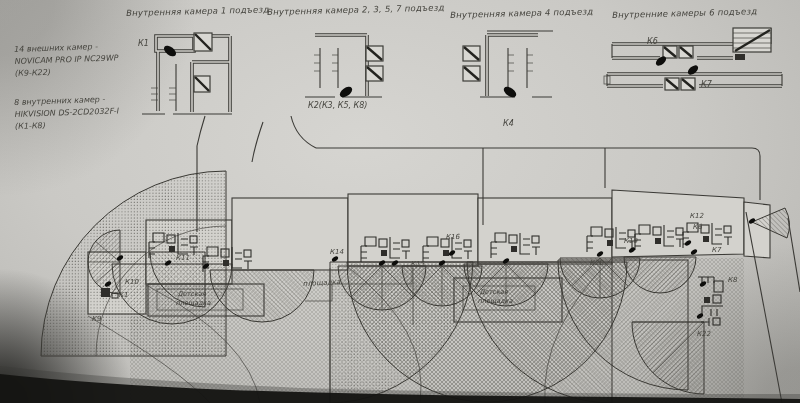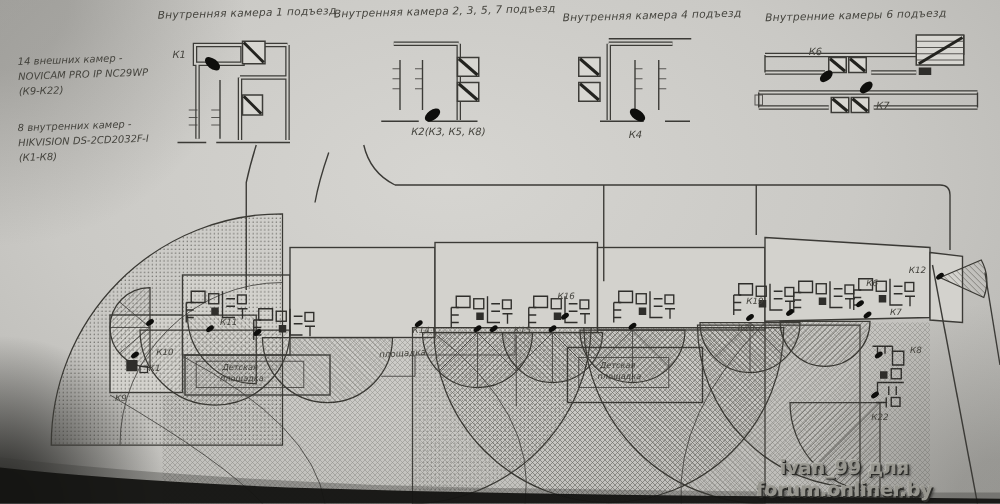--- a/index.html
+++ b/index.html
@@ -245,42 +245,41 @@
   <span>NOVICAM PRO IP NC29WP</span>
   <span>(К9-К22)</span>
 </div>
 <div class="lb sp" style="left:14px;top:97px">
   <span>8 внутренних камер -</span>
   <span>HIKVISION DS-2CD2032F-I</span>
   <span>(К1-К8)</span>
 </div>
 
 <span class="lb dl" style="left:138px;top:39px">К1</span>
-<span class="lb dl" style="left:329px;top:101px">К2(К3, К5, К8)</span>
-<span class="lb dl" style="left:503px;top:103px">К4</span>
+<span class="lb dl" style="left:308px;top:101px">К2(К3, К5, К8)</span>
+<span class="lb dl" style="left:503px;top:119px">К4</span>
 <span class="lb dl" style="left:647px;top:37px">К6</span>
 <span class="lb dl" style="left:701px;top:80px">К7</span>
 
 <span class="lb cl" style="left:92px;top:315px">К9</span>
 <span class="lb cl" style="left:119px;top:291px">К1</span>
 <span class="lb cl" style="left:125px;top:278px">К10</span>
 <span class="lb cl" style="left:176px;top:254px">К11</span>
-<span class="lb cl" style="left:330px;top:260px">К14</span>
+<span class="lb cl" style="left:330px;top:248px">К14</span>
 <span class="lb cl" style="left:411px;top:260px">К15</span>
 <span class="lb cl" style="left:446px;top:233px">К16</span>
 <span class="lb cl" style="left:590px;top:259px">К20</span>
-<span class="lb cl" style="left:597px;top:237px">К19</span>
+<span class="lb cl" style="left:624px;top:237px">К19</span>
 <span class="lb cl" style="left:693px;top:223px">К6</span>
 <span class="lb cl" style="left:712px;top:246px">К7</span>
-<span class="lb cl" style="left:727px;top:212px">К12</span>
+<span class="lb cl" style="left:690px;top:212px">К12</span>
 <span class="lb cl" style="left:728px;top:276px">К8</span>
 <span class="lb cl" style="left:697px;top:330px">К22</span>
 
 <span class="lb cl" style="left:303px;top:280px;transform:rotate(-3deg)">площадка</span>
 
 <span class="lb pg" style="left:178px;top:290px">Детская</span>
 <span class="lb pg" style="left:176px;top:299px">площадка</span>
 <span class="lb pg" style="left:480px;top:288px">Детская</span>
 <span class="lb pg" style="left:478px;top:297px">площадка</span>
 
-<div id="watermark">ivan_99 для forum.onliner.by</div>
 
 </div>
 
 </body></html>

